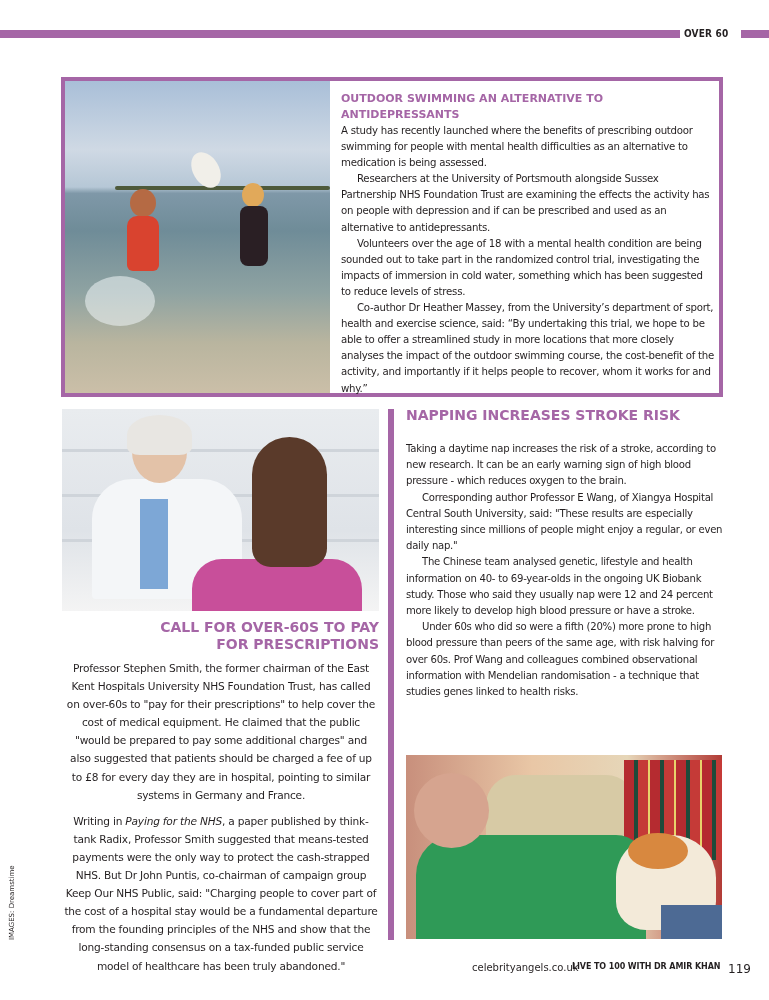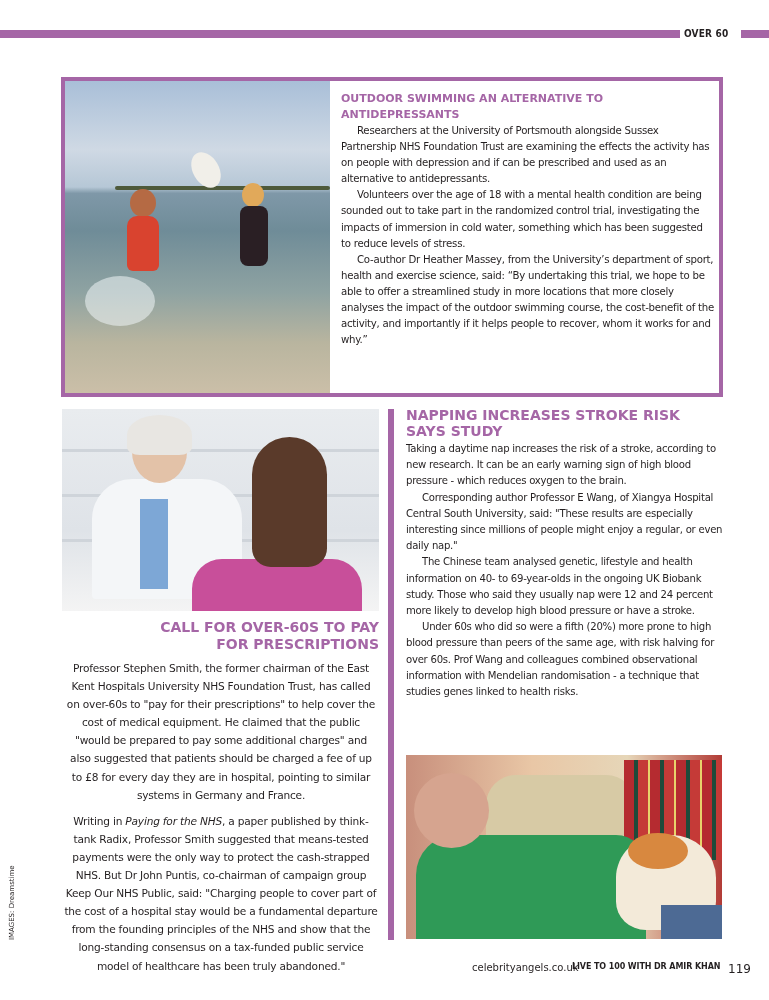--- a/index.html
+++ b/index.html
@@ -109,20 +109,21 @@
   <div class="island"></div>
   <div class="hat"></div>
   <div class="p1h"></div>
   <div class="p1"></div>
   <div class="p2h"></div>
   <div class="p2"></div>
   <div class="splash"></div>
 </div>
 <div class="art-title t-swim">OUTDOOR SWIMMING AN ALTERNATIVE TO ANTIDEPRESSANTS</div>
 <div class="body-text b-swim">
+  <p>A study has recently launched where the benefits of prescribing outdoor swimming for people with mental health difficulties as an alternative to medication is being assessed.</p>
   <p class="ind">Researchers at the University of Portsmouth alongside Sussex Partnership NHS Foundation Trust are examining the effects the activity has on people with depression and if can be prescribed and used as an alternative to antidepressants.</p>
   <p class="ind">Volunteers over the age of 18 with a mental health condition are being sounded out to take part in the randomized control trial, investigating the impacts of immersion in cold water, something which has been suggested to reduce levels of stress.</p>
   <p class="ind">Co-author Dr Heather Massey, from the University’s department of sport, health and exercise science, said: “By undertaking this trial, we hope to be able to offer a streamlined study in more locations that more closely analyses the impact of the outdoor swimming course, the cost-benefit of the activity, and importantly if it helps people to recover, whom it works for and why.”</p>
 </div>
 
 <div class="photo photo-pharm" title="Pharmacist handing a prescription to a customer">
   <div class="shelf" style="top:40px"></div>
   <div class="shelf" style="top:85px"></div>
   <div class="shelf" style="top:130px"></div>
   <div class="coat"></div>
@@ -138,21 +139,20 @@
 </div>
 <div class="body-center b-rx">
   <p>Professor Stephen Smith, the former chairman of the East Kent Hospitals University NHS Foundation Trust, has called on over-60s to "pay for their prescriptions" to help cover the cost of medical equipment. He claimed that the public "would be prepared to pay some additional charges" and also suggested that patients should be charged a fee of up to £8 for every day they are in hospital, pointing to similar systems in Germany and France.</p>
   <p><span>Writing in </span><em>Paying for the NHS</em><span>, a paper published by think-tank Radix, Professor Smith suggested that means-tested payments were the only way to protect the cash-strapped NHS. But Dr John Puntis, co-chairman of campaign group Keep Our NHS Public, said: "Charging people to cover part of the cost of a hospital stay would be a fundamental departure from the founding principles of the NHS and show that the long-standing consensus on a tax-funded public service model of healthcare has been truly abandoned."</span></p>
 </div>
 
 <div class="divider"></div>
 
 <div class="art-title t-nap">
   <div>NAPPING INCREASES STROKE RISK</div>
-  <div>SAYS STUDY</div>
 </div>
 <div class="body-text b-nap">
   <p>Taking a daytime nap increases the risk of a stroke, according to new research. It can be an early warning sign of high blood pressure - which reduces oxygen to the brain.</p>
   <p class="ind">Corresponding author Professor E Wang, of Xiangya Hospital Central South University, said: "These results are especially interesting since millions of people might enjoy a regular, or even daily nap."</p>
   <p class="ind">The Chinese team analysed genetic, lifestyle and health information on 40- to 69-year-olds in the ongoing UK Biobank study. Those who said they usually nap were 12 and 24 percent more likely to develop high blood pressure or have a stroke.</p>
   <p class="ind">Under 60s who did so were a fifth (20%) more prone to high blood pressure than peers of the same age, with risk halving for over 60s. Prof Wang and colleagues combined observational information with Mendelian randomisation - a technique that studies genes linked to health risks.</p>
 </div>
 <div class="photo photo-nap" title="Man asleep on a sofa with a cat on his lap">
   <div class="sofa"></div>
   <div class="plaid"></div>

